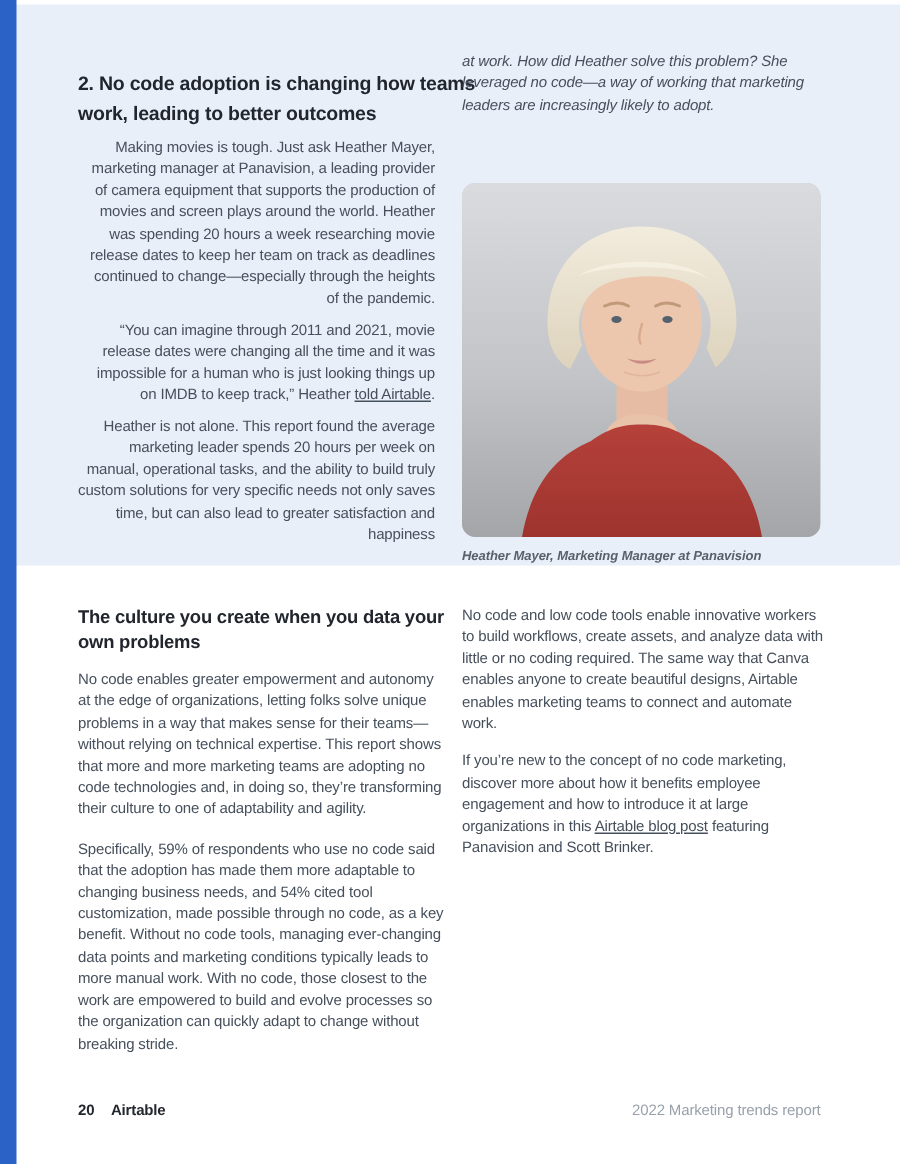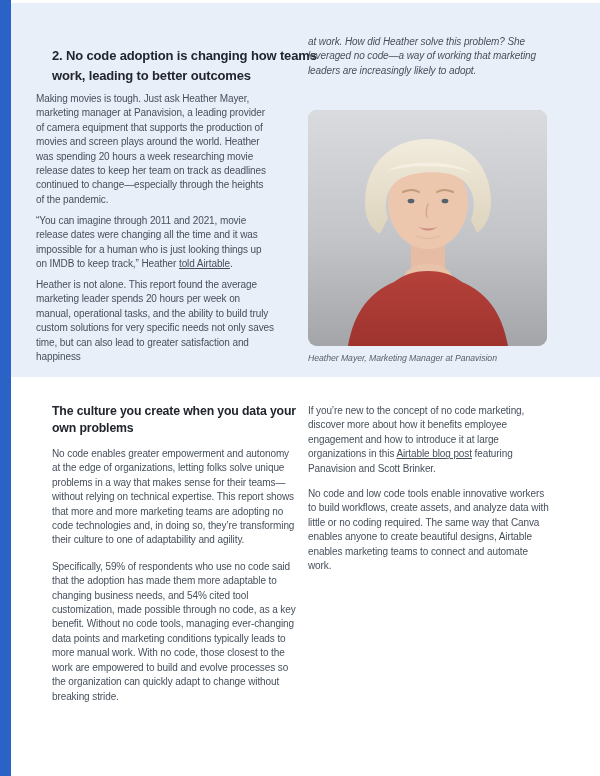--- a/index.html
+++ b/index.html
@@ -43,30 +43,30 @@
 
   .body-copy p {
     font-size: 10px;
     line-height: 14.4px;
     letter-spacing: -0.1px;
     color: #46505c;
     margin-bottom: 6.5px;
   }
   .body-copy p:last-child { margin-bottom: 0; }
 
-  .col-l1 { position: absolute; left: 36px; top: 92px;  width: 238px; z-index: 2; }
+  .col-l1 { position: absolute; left: 52px; top: 92px;  width: 238px; z-index: 2; text-align: right; }
   .col-r1 { position: absolute; left: 308px; top: 35px; width: 240px; z-index: 2; font-style: italic; }
 
   .inline-link {
     color: #46505c;
     text-decoration: underline;
     cursor: pointer;
   }
 
-  .portrait-figure { position: absolute; left: 308px; top: 110px; width: 239px; z-index: 2; }
+  .portrait-figure { position: absolute; left: 308px; top: 122px; width: 239px; z-index: 2; font-weight: bold; }
   .portrait-box {
     width: 239px; height: 236px;
     border-radius: 9px;
     overflow: hidden;
     background: #c0c1c5;
   }
   .portrait-box svg { display: block; width: 100%; height: 100%; }
   .portrait-caption {
     margin-top: 7px;
     font-size: 8.7px;
@@ -183,18 +183,25 @@
     <figcaption class="portrait-caption">Heather Mayer, Marketing Manager at Panavision</figcaption>
   </figure>
 
   <div class="col-l2 body-copy">
     <h3 class="sec2-heading">The culture you create when you data your own problems</h3>
     <p>No code enables greater empowerment and autonomy at the edge of organizations, letting folks solve unique problems in a way that makes sense for their teams—without relying on technical expertise. This report shows that more and more marketing teams are adopting no code technologies and, in doing so, they’re transforming their culture to one of adaptability and agility.</p>
     <p>Specifically, 59% of respondents who use no code said that the adoption has made them more adaptable to changing business needs, and 54% cited tool customization, made possible through no code, as a key benefit. Without no code tools, managing ever-changing data points and marketing conditions typically leads to more manual work. With no code, those closest to the work are empowered to build and evolve processes so the organization can quickly adapt to change without breaking stride.</p>
   </div>
 
   <div class="col-r2 body-copy">
+    <p>No code and low code tools enable innovative workers to build workflows, create assets, and analyze data with little or no coding required. The same way that Canva enables anyone to create beautiful designs, Airtable enables marketing teams to connect and automate work.</p>
     <p><span>If you’re new to the concept of no code marketing, discover more about how it benefits employee engagement and how to introduce it at large organizations in this </span><a class="inline-link">Airtable blog post</a><span> featuring Panavision and Scott Brinker.</span></p>
-    <p>No code and low code tools enable innovative workers to build workflows, create assets, and analyze data with little or no coding required. The same way that Canva enables anyone to create beautiful designs, Airtable enables marketing teams to connect and automate work.</p>
-  </div>
-
+  </div>
+
+  <div class="footer">
+    <div class="footer-left">
+      <span class="footer-page-num">20</span>
+      <span class="footer-brand">Airtable</span>
+    </div>
+    <span class="footer-report">2022 Marketing trends report</span>
+  </div>
 
 </div>
 
 </body></html>

